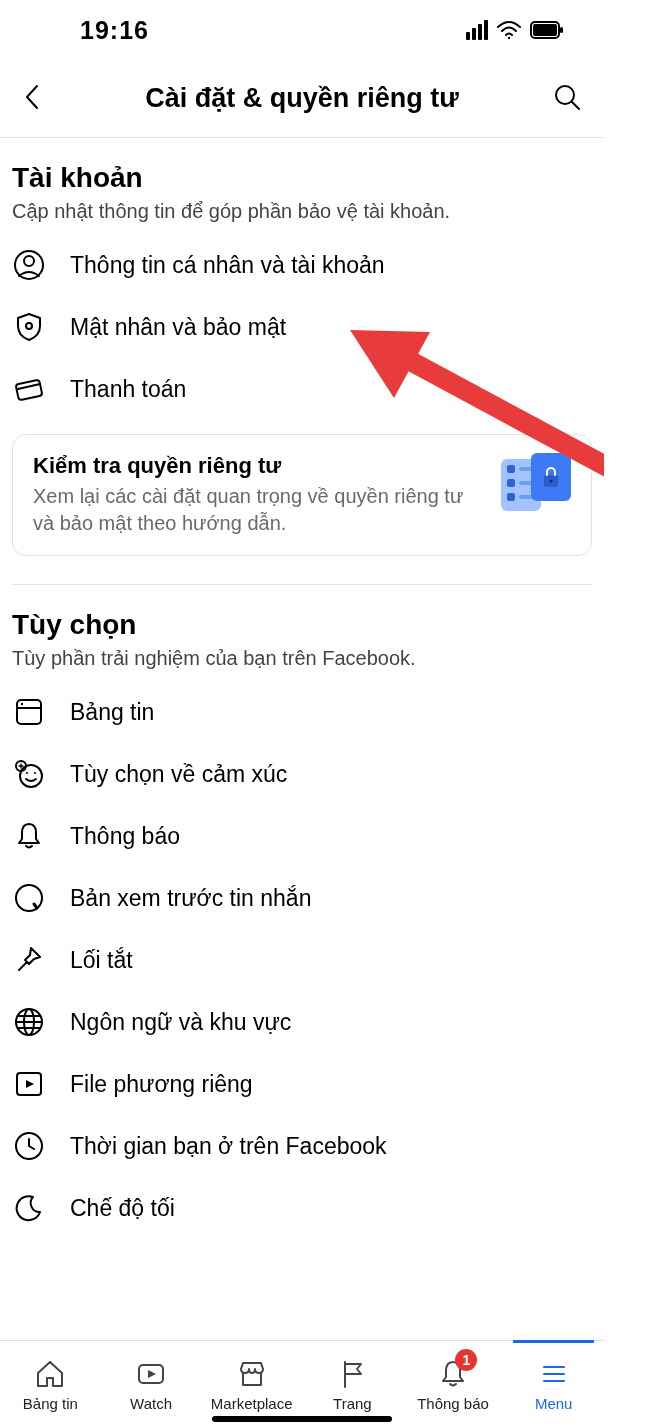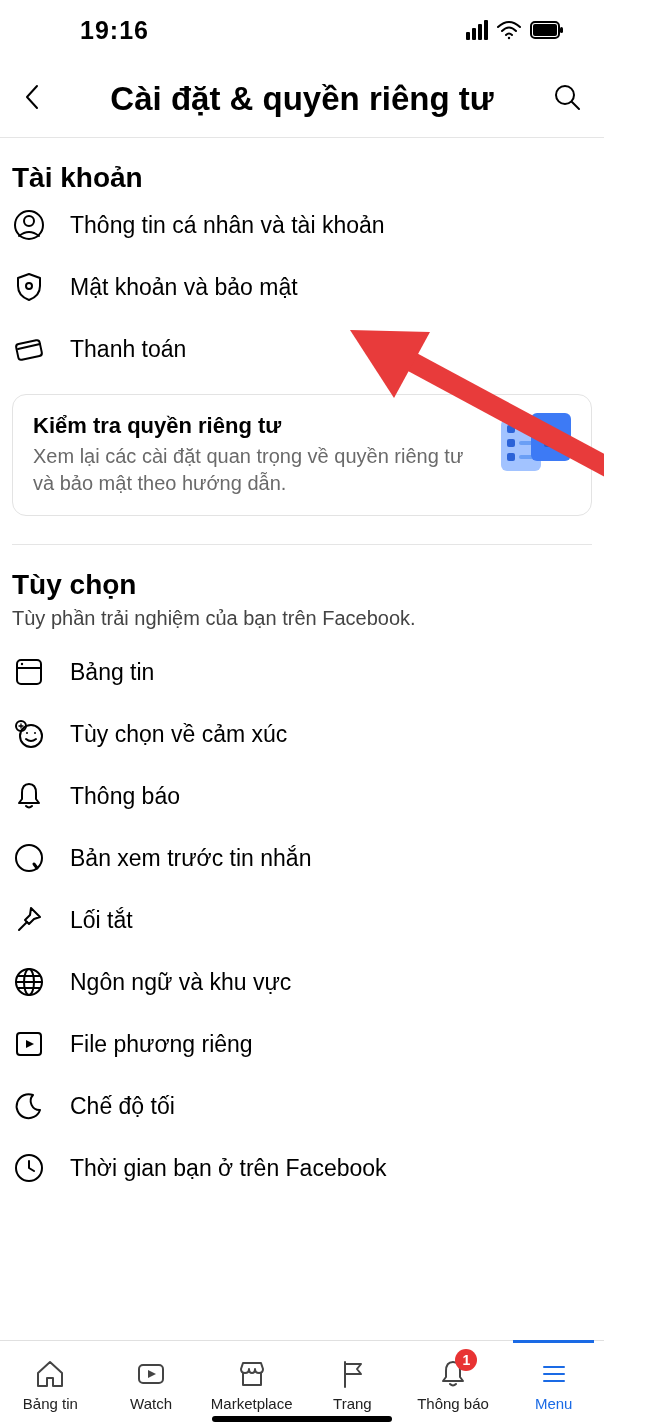--- a/index.html
+++ b/index.html
@@ -11,21 +11,21 @@
   .statusbar .time { font-weight:600; font-size:25px; letter-spacing:1px;}
   .status-icons { display:flex; align-items:center; gap:8px; }
   .bars { display:flex; align-items:flex-end; gap:2px; }
   .bars span { width:4px; background:#000; border-radius:1px; }
   .bars span:nth-child(1){height:8px;} .bars span:nth-child(2){height:12px;} .bars span:nth-child(3){height:16px;} .bars span:nth-child(4){height:20px;}
   .wifi svg, .battery svg { display:block; }
 
   
   .nav { position:relative; height:78px; display:flex; align-items:center; justify-content:center; border-bottom:1px solid #e5e5e5; }
   .nav .back { position:absolute; left:22px; top:50%; transform:translateY(-50%); }
-  .nav .title { font-size:33px; font-weight:700; }
+  .nav .title { font-size:27px; font-weight:700; }
   .nav .search { position:absolute; right:22px; top:50%; transform:translateY(-50%); }
 
   .content { padding:0 12px; height:1202px; overflow:hidden; }
 
   .section-title { font-size:28px; font-weight:800; margin-top:24px; }
   .section-sub { font-size:20px; color:#444; margin-top:4px; margin-bottom:10px; line-height:1.3;}
 
   .row { display:flex; align-items:center; gap:24px; padding:14px 0; }
   .row .icon { width:34px; height:34px; display:flex; align-items:center; justify-content:center; flex-shrink:0; }
   .row .label { font-size:23px; font-weight:500; }
@@ -103,40 +103,41 @@
     <svg width="30" height="30" viewBox="0 0 30 30" stroke-width="3">
           <circle cx="13" cy="13" r="9"></circle>
           <path d="M20 20 L27 27"></path>
         </svg>
   </div>
 </div>
 
 <div class="content">
 
   <div class="section-title">Tài khoản</div>
+  <div class="section-sub">Cập nhật thông tin để góp phần bảo vệ tài khoản.</div>
 
   <div class="row">
     <div class="icon">
       <svg width="32" height="32" viewBox="0 0 32 32">
             <circle cx="16" cy="16" r="14"></circle>
             <circle cx="16" cy="12" r="5"></circle>
             <path d="M6 27 Q16 19 26 27"></path>
           </svg>
     </div>
     <div class="label">Thông tin cá nhân và tài khoản</div>
   </div>
 
   <div class="row">
     <div class="icon">
       <svg width="32" height="32" viewBox="0 0 32 32">
             <path d="M16 3 L27 7 V15 Q27 25 16 29 Q5 25 5 15 V7 Z"></path>
             <circle cx="16" cy="15" r="3"></circle>
           </svg>
     </div>
-    <div class="label">Mật khoản và bảo mật</div>
+    <div class="label">Mật nhân và bảo mật</div>
   </div>
 
   <div class="row">
     <div class="icon">
       <svg width="32" height="32" viewBox="0 0 32 32">
             <rect x="4" y="9" width="24" height="16" rx="3" transform="rotate(-12 16 17)"></rect>
             <line x1="5" y1="16" x2="27" y2="11"></line>
           </svg>
     </div>
     <div class="label">Thanh toán</div>
@@ -251,34 +252,34 @@
             <rect x="4" y="5" width="24" height="22" rx="3"></rect>
             <polygon points="13,12 21,16 13,20" fill="#000" stroke="none"></polygon>
           </svg>
     </div>
     <div class="label">File phương riêng</div>
   </div>
 
   <div class="row">
     <div class="icon">
       <svg width="32" height="32" viewBox="0 0 32 32">
-            <path d="M20 5 A12 12 0 1 0 27 20 A9 9 0 0 1 20 5 Z"></path>
-          </svg>
-    </div>
-    <div class="label">Chế độ tối</div>
-  </div>
-
-  <div class="row">
-    <div class="icon">
-      <svg width="32" height="32" viewBox="0 0 32 32">
             <circle cx="16" cy="16" r="13"></circle>
             <path d="M16 9 V16 L21 19"></path>
           </svg>
     </div>
     <div class="label">Thời gian bạn ở trên Facebook</div>
+  </div>
+
+  <div class="row">
+    <div class="icon">
+      <svg width="32" height="32" viewBox="0 0 32 32">
+            <path d="M20 5 A12 12 0 1 0 27 20 A9 9 0 0 1 20 5 Z"></path>
+          </svg>
+    </div>
+    <div class="label">Chế độ tối</div>
   </div>
 
 </div>
 
 <svg class="arrow" style="left:330px; top:300px; width:330px; height:210px;" viewBox="0 0 330 210">
   <defs></defs>
   <line x1="320" y1="190" x2="60" y2="50" stroke="#e83b3b" stroke-width="20" stroke-linecap="butt"></line>
   <polygon points="20,30 100,32 64,98" fill="#e83b3b" stroke="none"></polygon>
 </svg>
 

